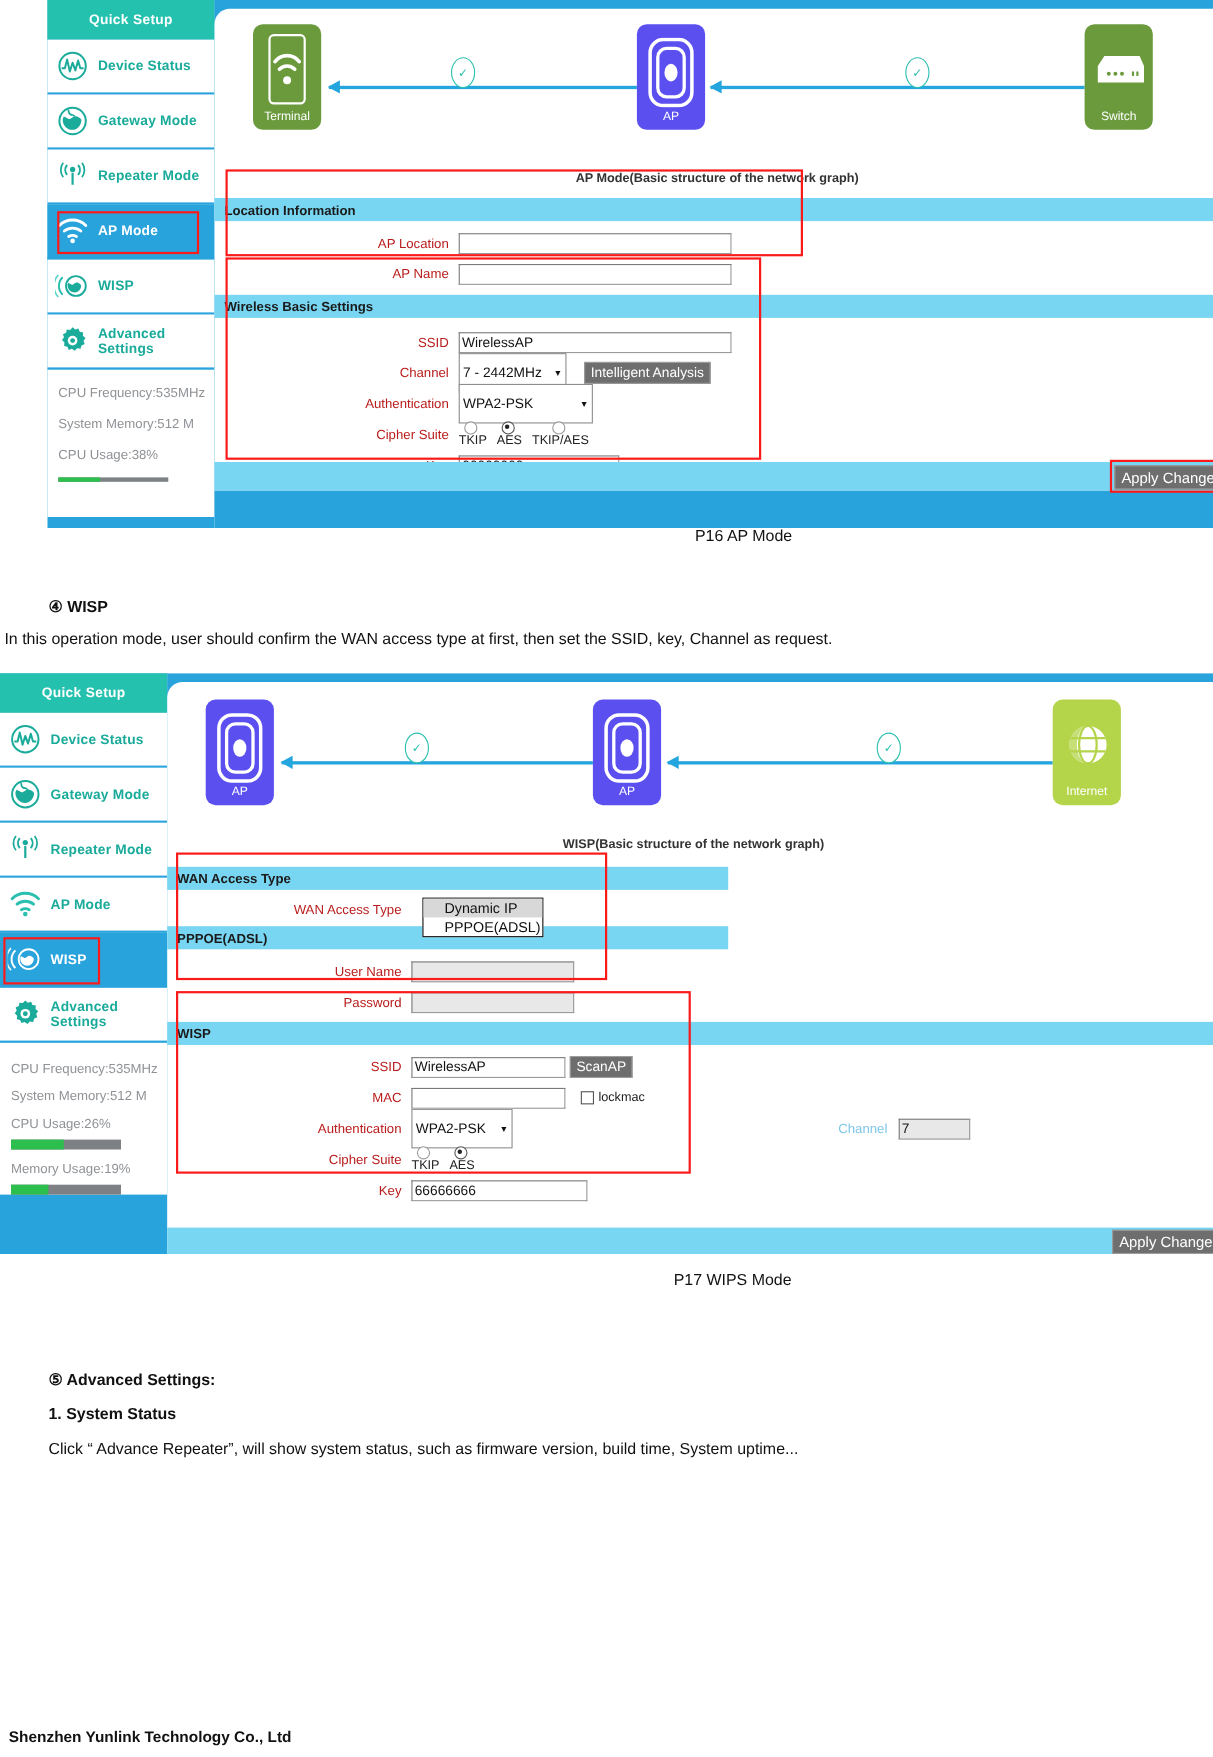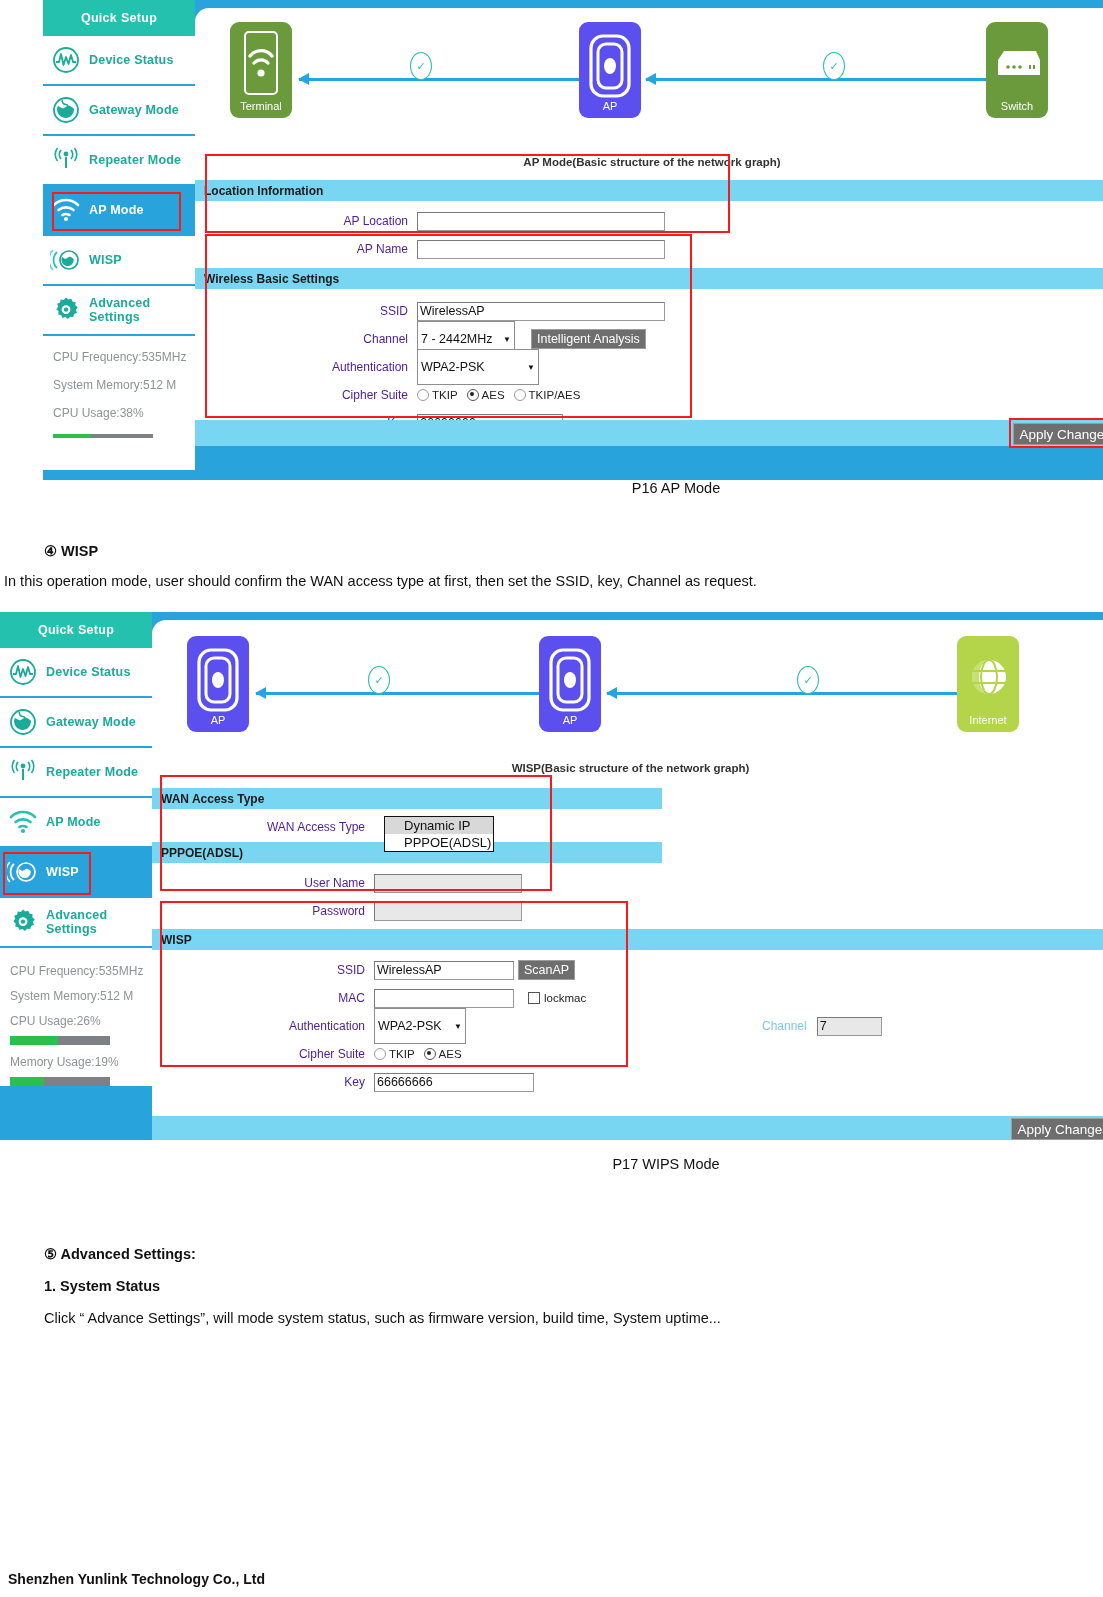--- a/index.html
+++ b/index.html
@@ -41,34 +41,34 @@
         border-top:6px solid transparent;border-bottom:6px solid transparent;
         border-right:11px solid #25a5dd;}
   .chk{position:absolute;width:20px;height:26px;border:1.8px solid #2bbfb0;
        border-radius:50%;top:40px;display:flex;align-items:center;justify-content:center;
        color:#2bbfb0;font-size:11px;background:#fff;}
   .dcap{text-align:center;font-size:11.5px;font-weight:bold;color:#333;}
   
   .secbar{background:#78d6f2;height:21px;display:flex;align-items:center;
           padding-left:9px;font-size:12px;font-weight:bold;color:#1a1a1a;box-sizing:border-box;}
   .row{display:flex;align-items:center;height:28px;}
-  .rlbl{width:222px;text-align:right;font-size:12px;color:#4c1d95;padding-right:9px;box-sizing:border-box;padding-left:16px;}
+  .rlbl{width:222px;text-align:right;font-size:12px;color:#b91c1c;padding-right:9px;box-sizing:border-box;padding-left:16px;}
   .inp{border:1px solid #9a9a9a;border-top-color:#7a7a7a;border-left-color:#7a7a7a;
        background:#fff;height:19px;box-sizing:border-box;font-size:12.5px;color:#111;
        padding:0 2px;line-height:17px;font-family:"Liberation Sans",sans-serif;}
   .inp.gray{background:#e8e8e8;}
   .sel{border:1px solid #8d8d8d;background:#fff;height:20px;box-sizing:border-box;
        font-size:12.5px;color:#111;display:flex;align-items:center;
        justify-content:space-between;padding:17px 3px;}
   .sel .cv{white-space:nowrap;}
   .sel .ar{font-size:8px;margin-left:6px;color:#111;}
   .btn-gray{background:#6e6e6e;color:#fff;font-size:12.5px;height:20px;
             display:inline-flex;align-items:center;padding:0 5px;
             border:1px solid #9c9c9c;box-sizing:border-box;}
-  .radio{display:inline-flex;align-items:center;margin-right:9px;font-size:11.5px;color:#222;}
+  .radio{display:inline-flex;align-items:center;margin-right:9px;font-size:11.5px;color:#222;flex-direction:column;}
   .radio .d{width:10px;height:10px;border-radius:50%;border:1.3px solid #9b9b9b;
             background:#fff;margin-right:3px;display:inline-block;position:relative;}
   .radio.on .d{border-color:#555;}
   .radio.on .d:after{content:"";position:absolute;left:2px;top:2px;width:4px;height:4px;
             border-radius:50%;background:#222;}
   .cbx{display:inline-flex;align-items:center;font-size:11.5px;color:#222;}
   .cbx .b{width:10px;height:10px;border:1.3px solid #555;background:#fff;margin-right:4px;}
   .redbox{position:absolute;border:2.5px solid #fb1a1a;box-sizing:border-box;pointer-events:none;}
   .footbar{position:absolute;left:0;right:0;bottom:0;height:26px;background:#78d6f2;}
   
@@ -501,15 +501,15 @@
       <div class="redbox" style="left:8px;top:155px;width:392px;height:116px;"></div>
       <div class="redbox" style="left:8px;top:281px;width:468px;height:166px;"></div>
     </div>
   </div>
 </div>
 
 <div class="cap" style="position:absolute;left:0;top:1156px;width:1332px;">P17 WIPS Mode</div>
 
 <div class="ptxt pb" style="position:absolute;left:44px;top:1246px;">⑤    Advanced Settings:</div>
 <div class="ptxt pb" style="position:absolute;left:44px;top:1278px;">1. System Status</div>
-<div class="ptxt" style="position:absolute;left:44px;top:1310px;">Click “ Advance Settings”, will mode system status, such as firmware version, build time, System uptime...</div>
+<div class="ptxt" style="position:absolute;left:44px;top:1310px;">Click “ Advance Repeater”, will show system status, such as firmware version, build time, System uptime...</div>
 
 <div class="foot">Shenzhen Yunlink Technology Co., Ltd</div>
 
 </body></html>

